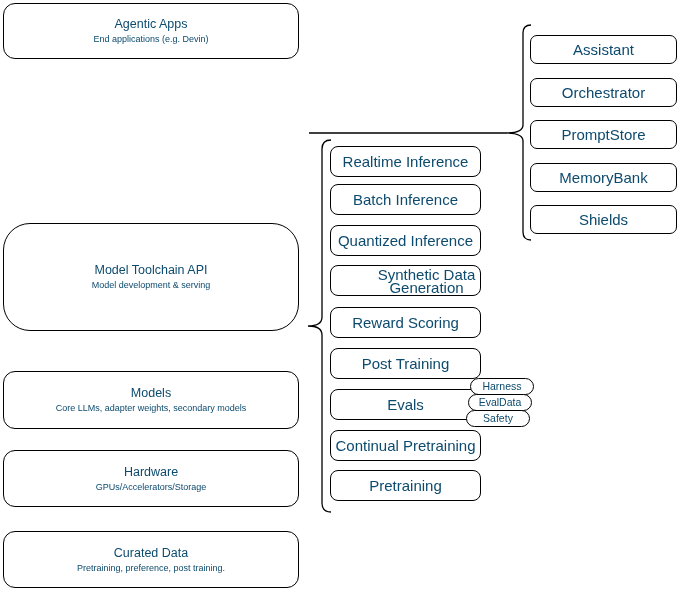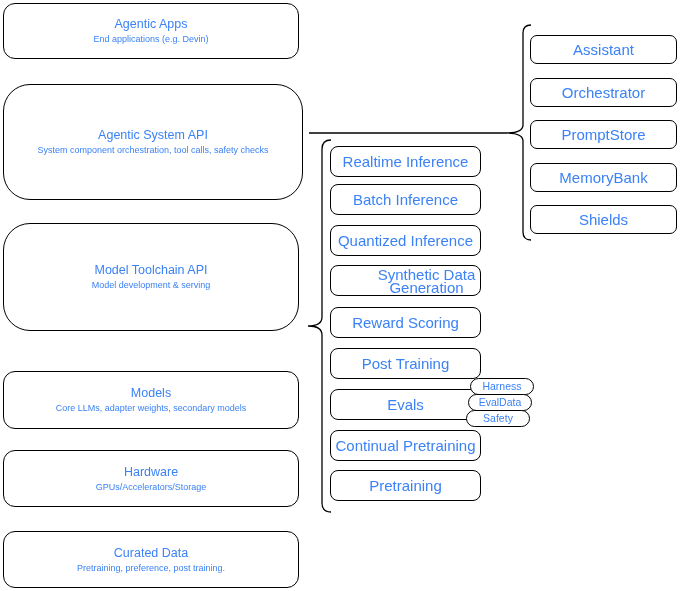--- a/index.html
+++ b/index.html
@@ -1,21 +1,21 @@
 <!DOCTYPE html>
 <html><head>
 <meta charset="utf-8">
 <style>
   html,body{margin:0;padding:0;background:#ffffff;}
   #canvas{
     position:relative;
     width:682px;height:591px;
     background:#ffffff;
     font-family:"Liberation Sans",sans-serif;
-    color:#3b82f6;
+    color:#0c4a6e;
     overflow:hidden;
   }
   
   .node{
     position:absolute;
     box-sizing:border-box;
     border:1.3px solid #000;
     background:#fff;
     display:flex;flex-direction:column;
     align-items:center;justify-content:center;
@@ -78,24 +78,20 @@
     <path d="M 331 140 Q 322 140 322 149 L 322 317 Q 322 326 308 326 Q 322 326 322 335 L 322 503 Q 322 512 331 512"></path>
     <path d="M 531 25 Q 523 25 523 33 L 523 125 Q 523 133 506 133 Q 523 133 523 141 L 523 232 Q 523 240 531 240"></path>
     <path d="M 309 133 L 506 133"></path>
   </svg>
 
   <div class="node big-node lb lb0">
     <div class="title">Agentic Apps</div>
     <div class="subtitle">End applications (e.g. Devin)</div>
   </div>
 
-  <div class="node big-node lb lb1">
-    <div class="title">Agentic System API</div>
-    <div class="subtitle">System component orchestration, tool calls, safety checks</div>
-  </div>
 
   <div class="node big-node lb lb2">
     <div class="title">Model Toolchain API</div>
     <div class="subtitle">Model development &amp; serving</div>
   </div>
 
   <div class="node big-node lb lb3">
     <div class="title">Models</div>
     <div class="subtitle">Core LLMs, adapter weights, secondary models</div>
   </div>

